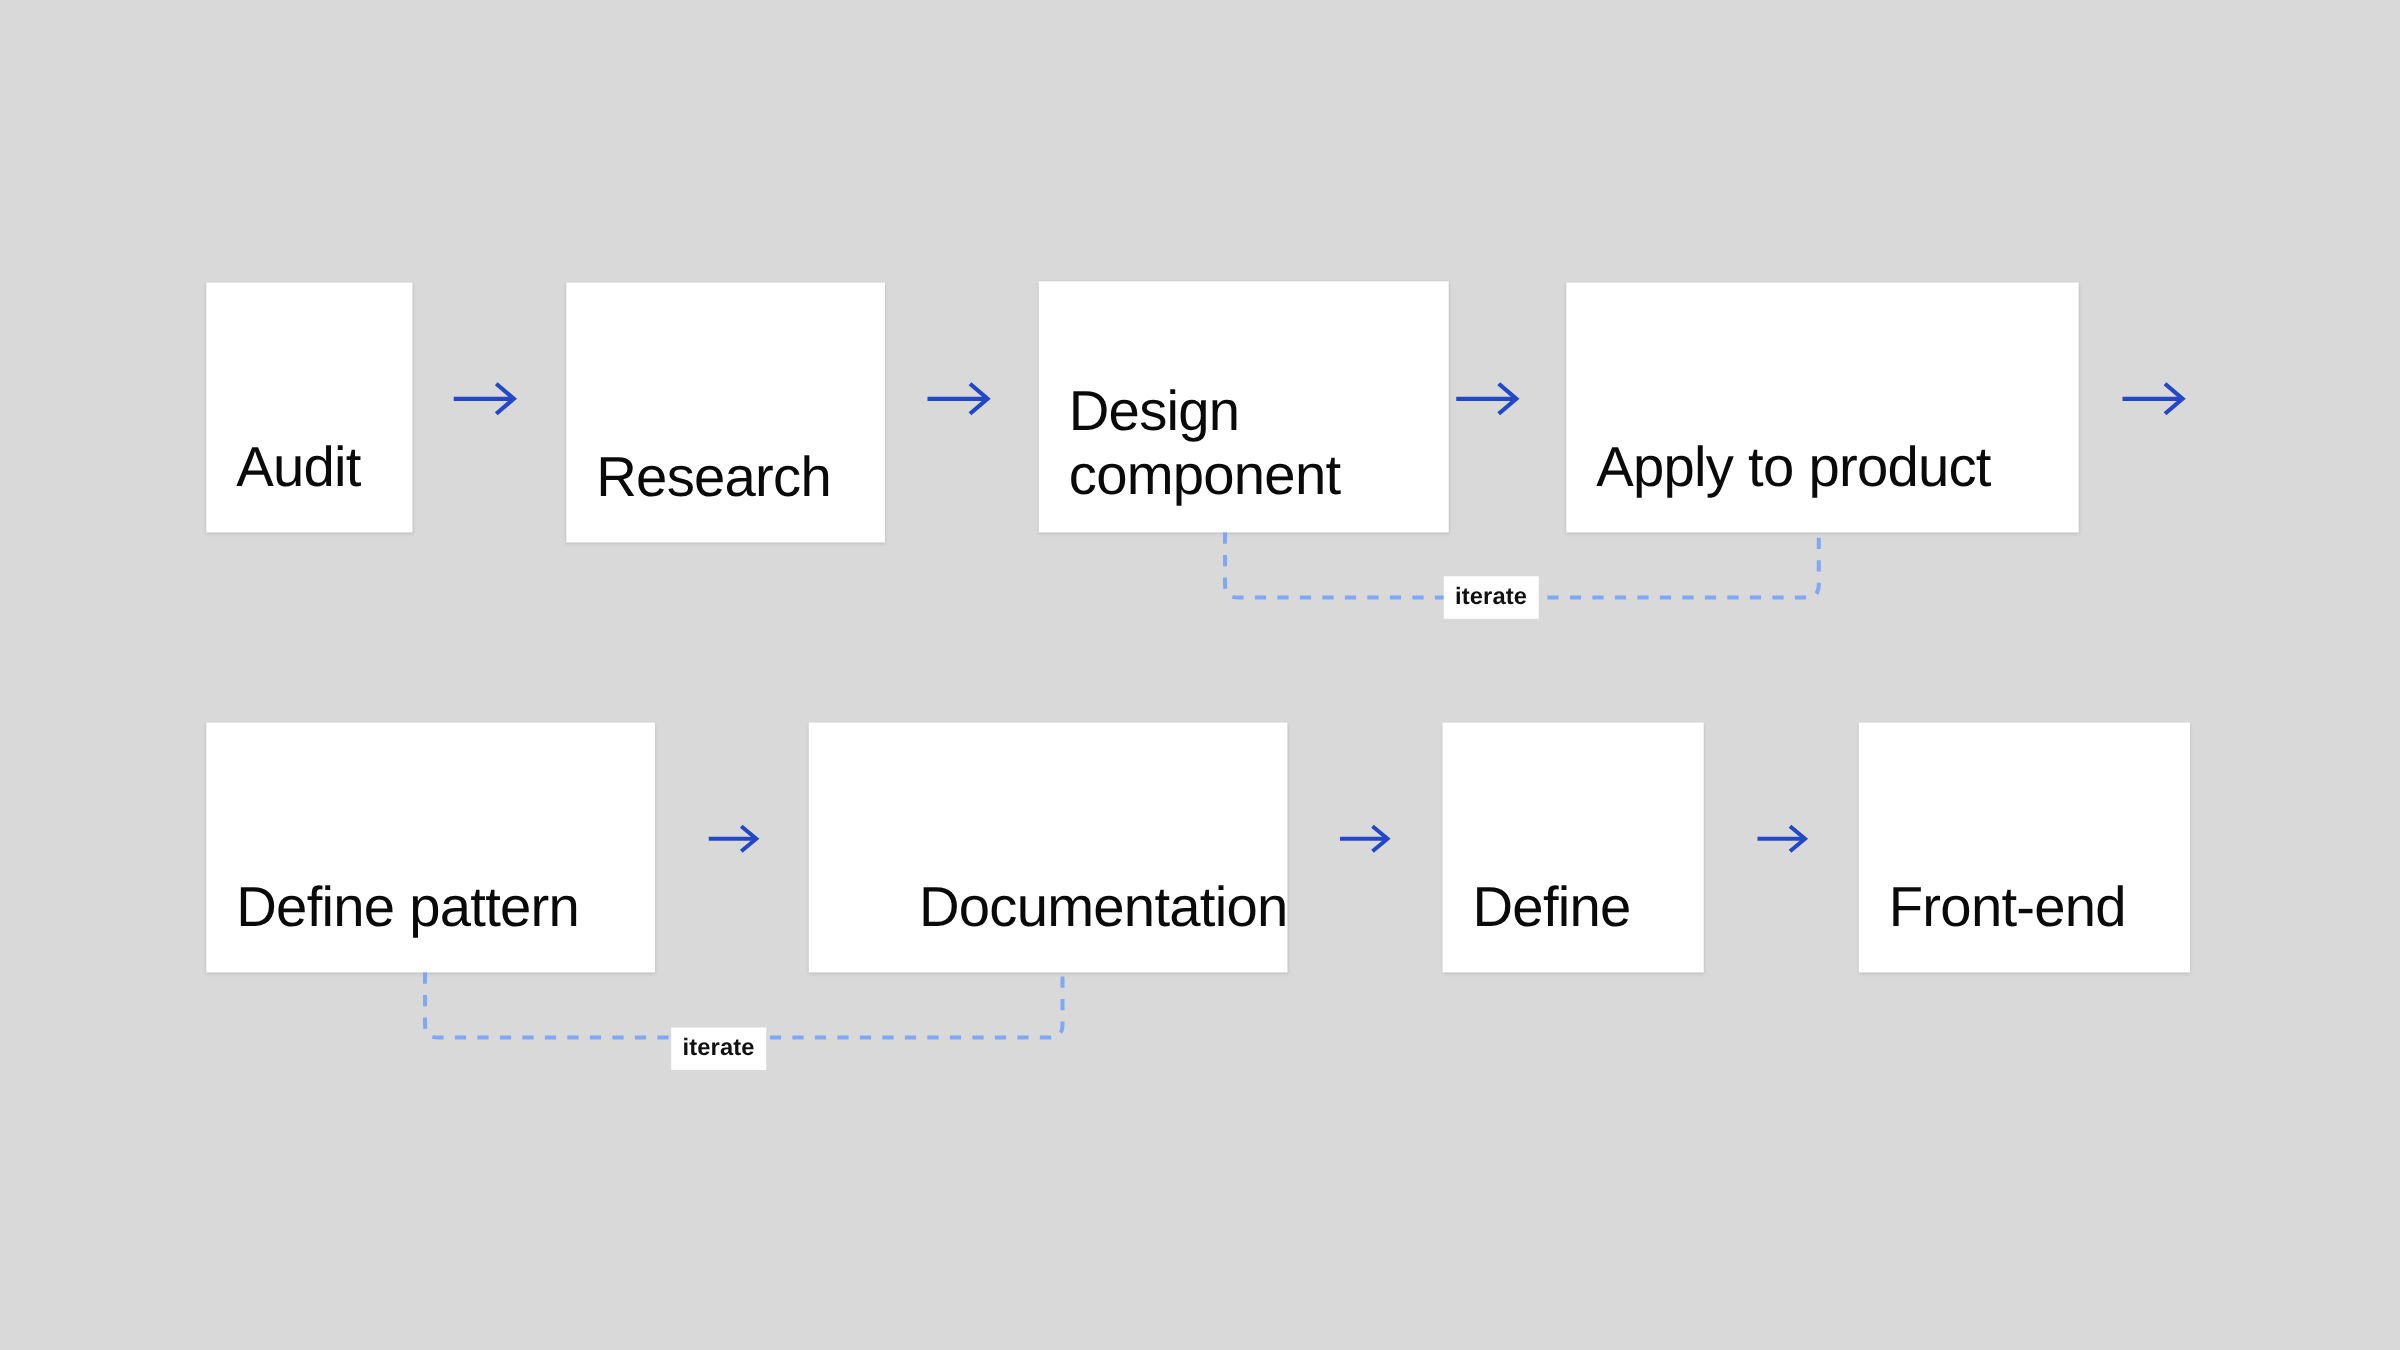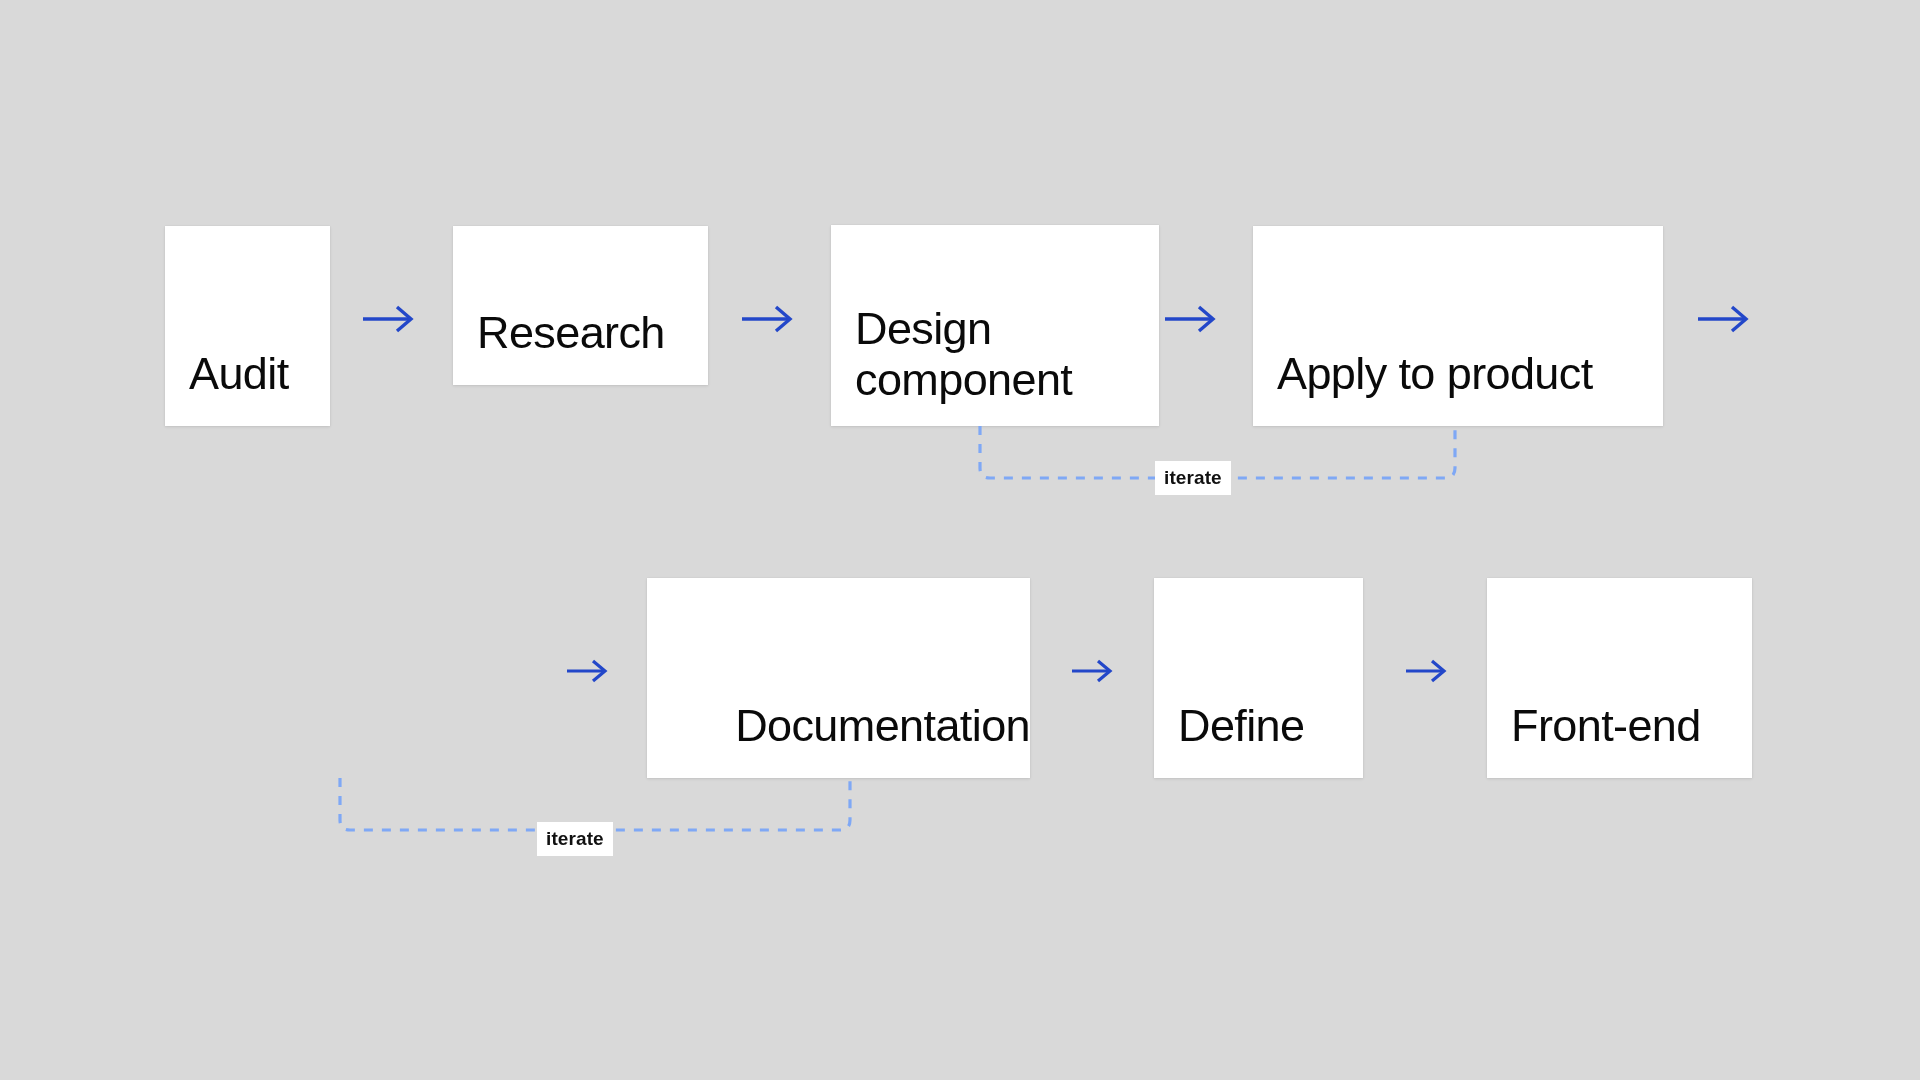--- a/index.html
+++ b/index.html
@@ -71,21 +71,21 @@
     <div class="node-label">Audit</div>
   </div>
 
   <div class="arrow" style="left:361px; top:299px; width:56px; height:40px;">
     <svg width="56" height="40" viewBox="0 0 56 40" aria-hidden="true">
       <path d="M2 20 H48" stroke="#2347c9" stroke-width="3.4" fill="none" stroke-linecap="butt"></path>
       <path d="M36 8 L50 20 L36 32" stroke="#2347c9" stroke-width="3.4" fill="none" stroke-linecap="butt" stroke-linejoin="miter"></path>
     </svg>
   </div>
 
-  <div class="node" style="left:453px; top:226px; width:255px; height:159px;">
+  <div class="node" style="left:453px; top:226px; width:255px; height:208px;">
     <div class="node-label">Research</div>
   </div>
 
   <div class="arrow" style="left:740px; top:299px; width:56px; height:40px;">
     <svg width="56" height="40" viewBox="0 0 56 40" aria-hidden="true">
       <path d="M2 20 H48" stroke="#2347c9" stroke-width="3.4" fill="none"></path>
       <path d="M36 8 L50 20 L36 32" stroke="#2347c9" stroke-width="3.4" fill="none" stroke-linejoin="miter"></path>
     </svg>
   </div>
 
@@ -112,20 +112,23 @@
     </svg>
   </div>
 
   <div class="loop" style="left:975px; top:426px; width:485px; height:64px;">
     <svg width="485" height="64" viewBox="0 0 485 64" aria-hidden="true">
       <path d="M5 0 L5 42 Q5 52 15 52 L470 52 Q480 52 480 42 L480 0" fill="none" stroke="#7fa8f5" stroke-width="3.2" stroke-dasharray="9 9" stroke-linecap="butt"></path>
     </svg>
   </div>
   <div class="loop-label" style="left:1155px; top:461px;">iterate</div>
 
+  <div class="node" style="left:165px; top:578px; width:359px; height:200px;">
+    <div class="node-label">Define pattern</div>
+  </div>
 
   <div class="arrow" style="left:565px; top:655px; width:45px; height:32px;">
     <svg width="45" height="32" viewBox="0 0 45 32" aria-hidden="true">
       <path d="M2 16 H38" stroke="#2347c9" stroke-width="3.2" fill="none"></path>
       <path d="M28 6 L40 16 L28 26" stroke="#2347c9" stroke-width="3.2" fill="none" stroke-linejoin="miter"></path>
     </svg>
   </div>
 
   <div class="node" style="left:647px; top:578px; width:383px; height:200px;align-items:flex-end;">
     <div class="node-label">Documentation</div>

